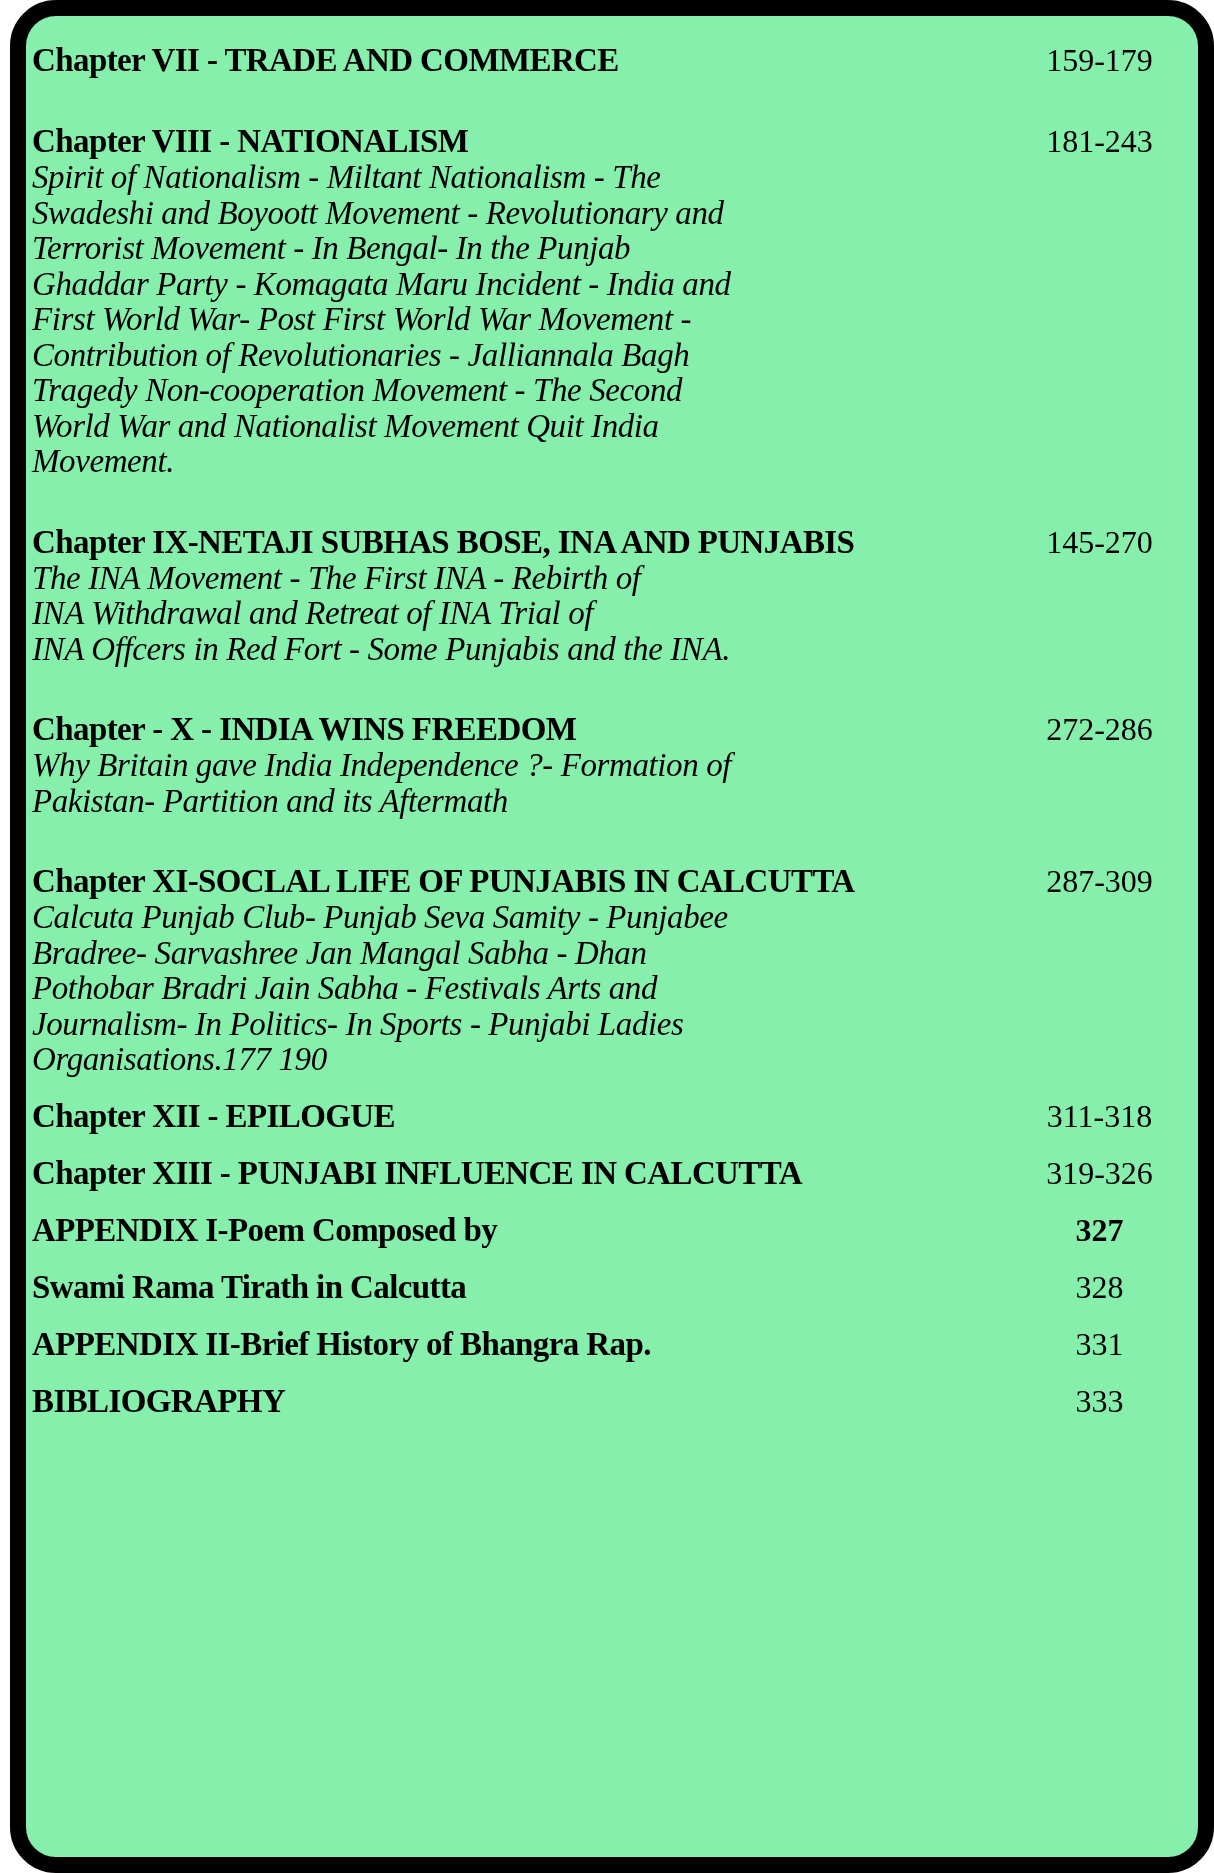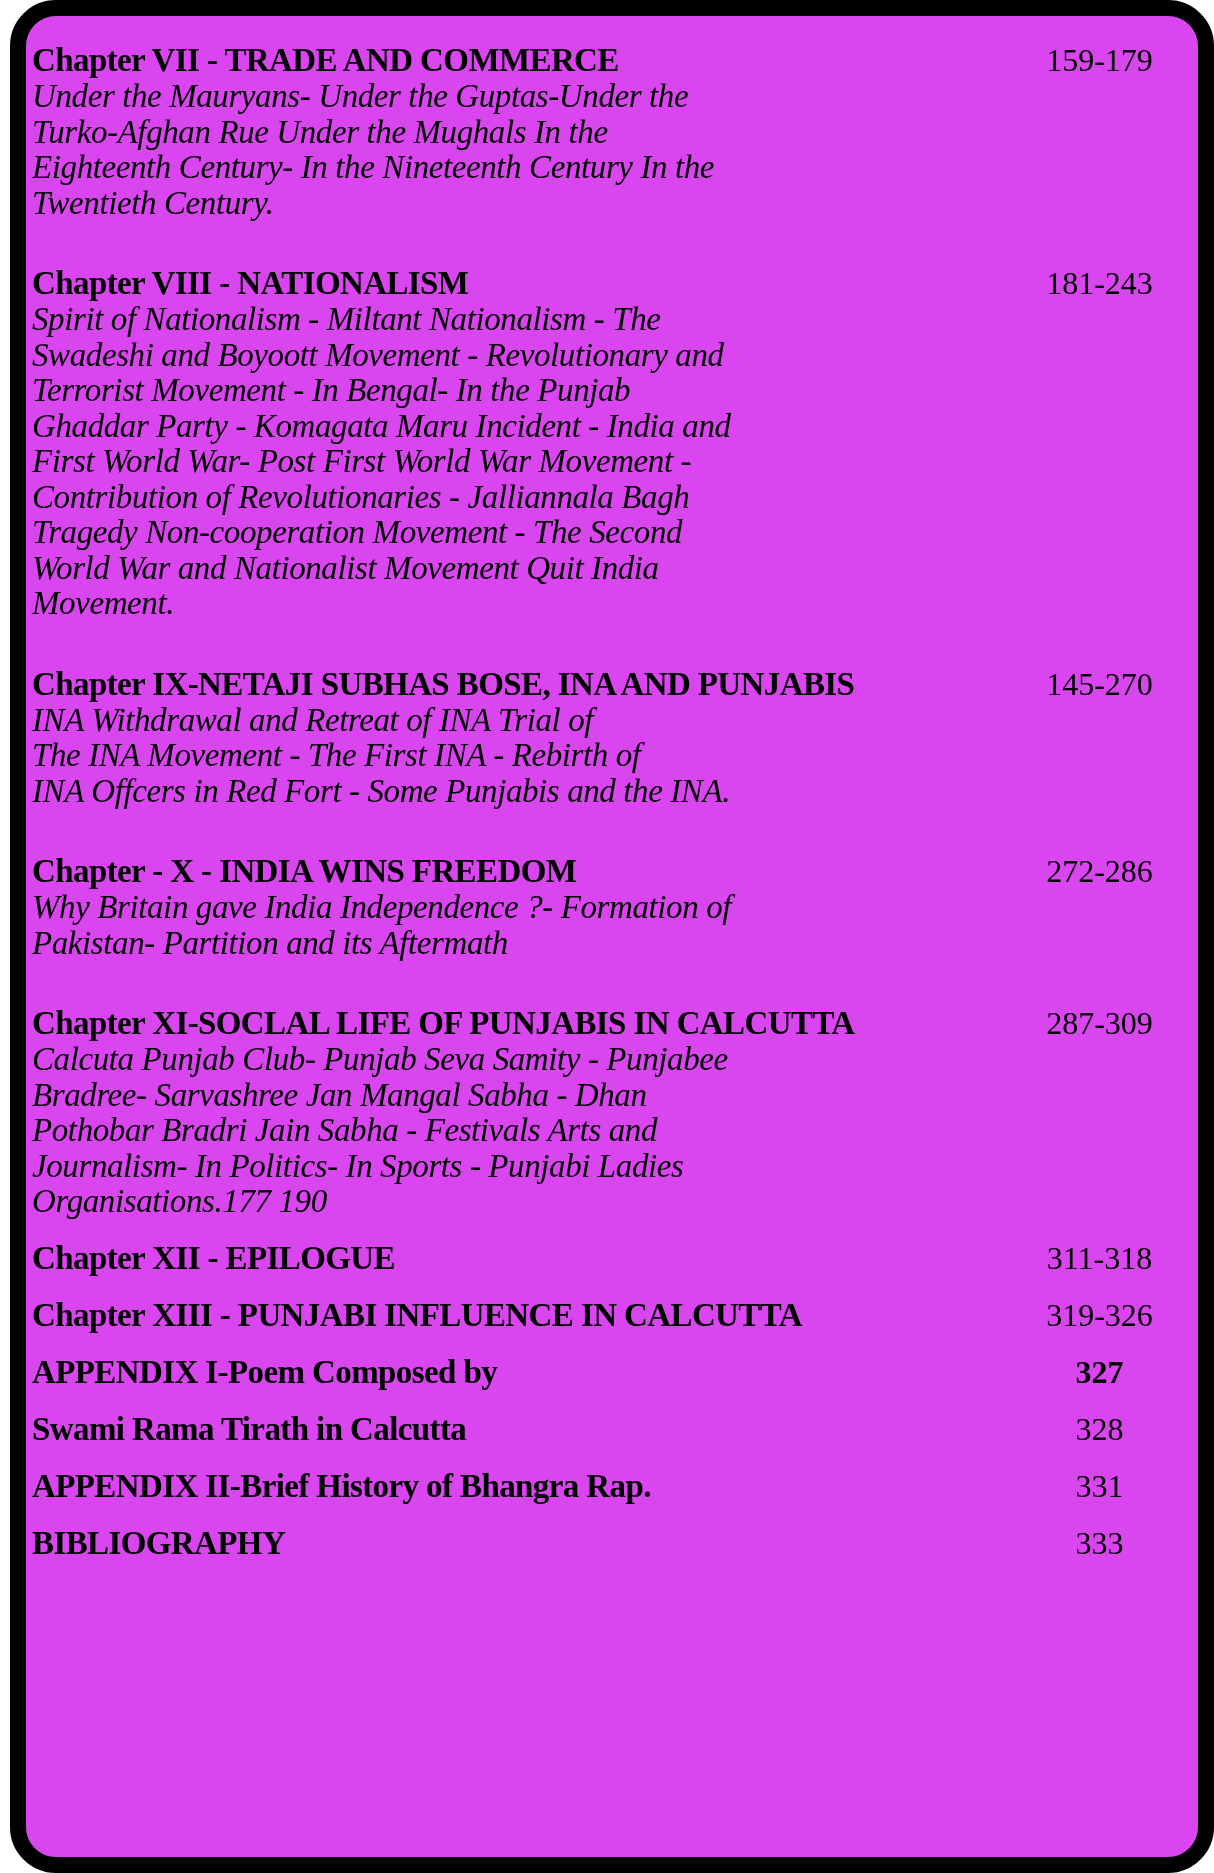--- a/index.html
+++ b/index.html
@@ -8,21 +8,21 @@
     background: #ffffff;
     font-family: "Liberation Serif", "DejaVu Serif", serif;
     color: #000000;
     overflow: hidden;
   }
   .page-frame {
     position: absolute;
     left: 10px; top: 0; right: 0; bottom: 0;
     border: 16px solid #000000;
     border-radius: 46px;
-    background: #d946ef;
+    background: #86efac;
     overflow: hidden;
   }
   .toc {
     padding: 26px 26px 0 6px;
   }
   .entry { }
   .entry.section { margin-top: 44px; }
   .entry.row { margin-top: 20px; }
   .entry:first-child { margin-top: 0; }
   .head {
@@ -59,26 +59,20 @@
 </head>
 <body>
 
 <div class="page-frame">
   <div class="toc">
   <section class="entry section">
     <div class="head">
       <span class="title"><span class="b">Chapter VII - TRADE AND COMMERCE</span></span>
       <span class="pages">159-179</span>
     </div>
-    <div class="sub">
-          <div class="subline">Under the Mauryans- Under the Guptas-Under the</div>
-          <div class="subline">Turko-Afghan Rue Under the Mughals In the</div>
-          <div class="subline">Eighteenth Century- In the Nineteenth Century In the</div>
-          <div class="subline">Twentieth Century.</div>
-        </div>
   </section>
 
   <section class="entry section">
     <div class="head">
       <span class="title"><span class="b">Chapter VIII - NATIONALISM</span></span>
       <span class="pages">181-243</span>
     </div>
     <div class="sub">
           <div class="subline">Spirit of Nationalism - Miltant Nationalism - The</div>
           <div class="subline">Swadeshi and Boyoott Movement - Revolutionary and</div>
@@ -91,22 +85,22 @@
           <div class="subline">Movement.</div>
         </div>
   </section>
 
   <section class="entry section">
     <div class="head">
       <span class="title"><span class="b">Chapter IX-NETAJI SUBHAS BOSE, INA AND PUNJABIS</span></span>
       <span class="pages">145-270</span>
     </div>
     <div class="sub">
+          <div class="subline">The INA Movement - The First INA - Rebirth of</div>
           <div class="subline">INA Withdrawal and Retreat of INA Trial of</div>
-          <div class="subline">The INA Movement - The First INA - Rebirth of</div>
           <div class="subline">INA Offcers in Red Fort - Some Punjabis and the INA.</div>
         </div>
   </section>
 
   <section class="entry section">
     <div class="head">
       <span class="title"><span class="b">Chapter - X - INDIA WINS FREEDOM</span></span>
       <span class="pages">272-286</span>
     </div>
     <div class="sub">

